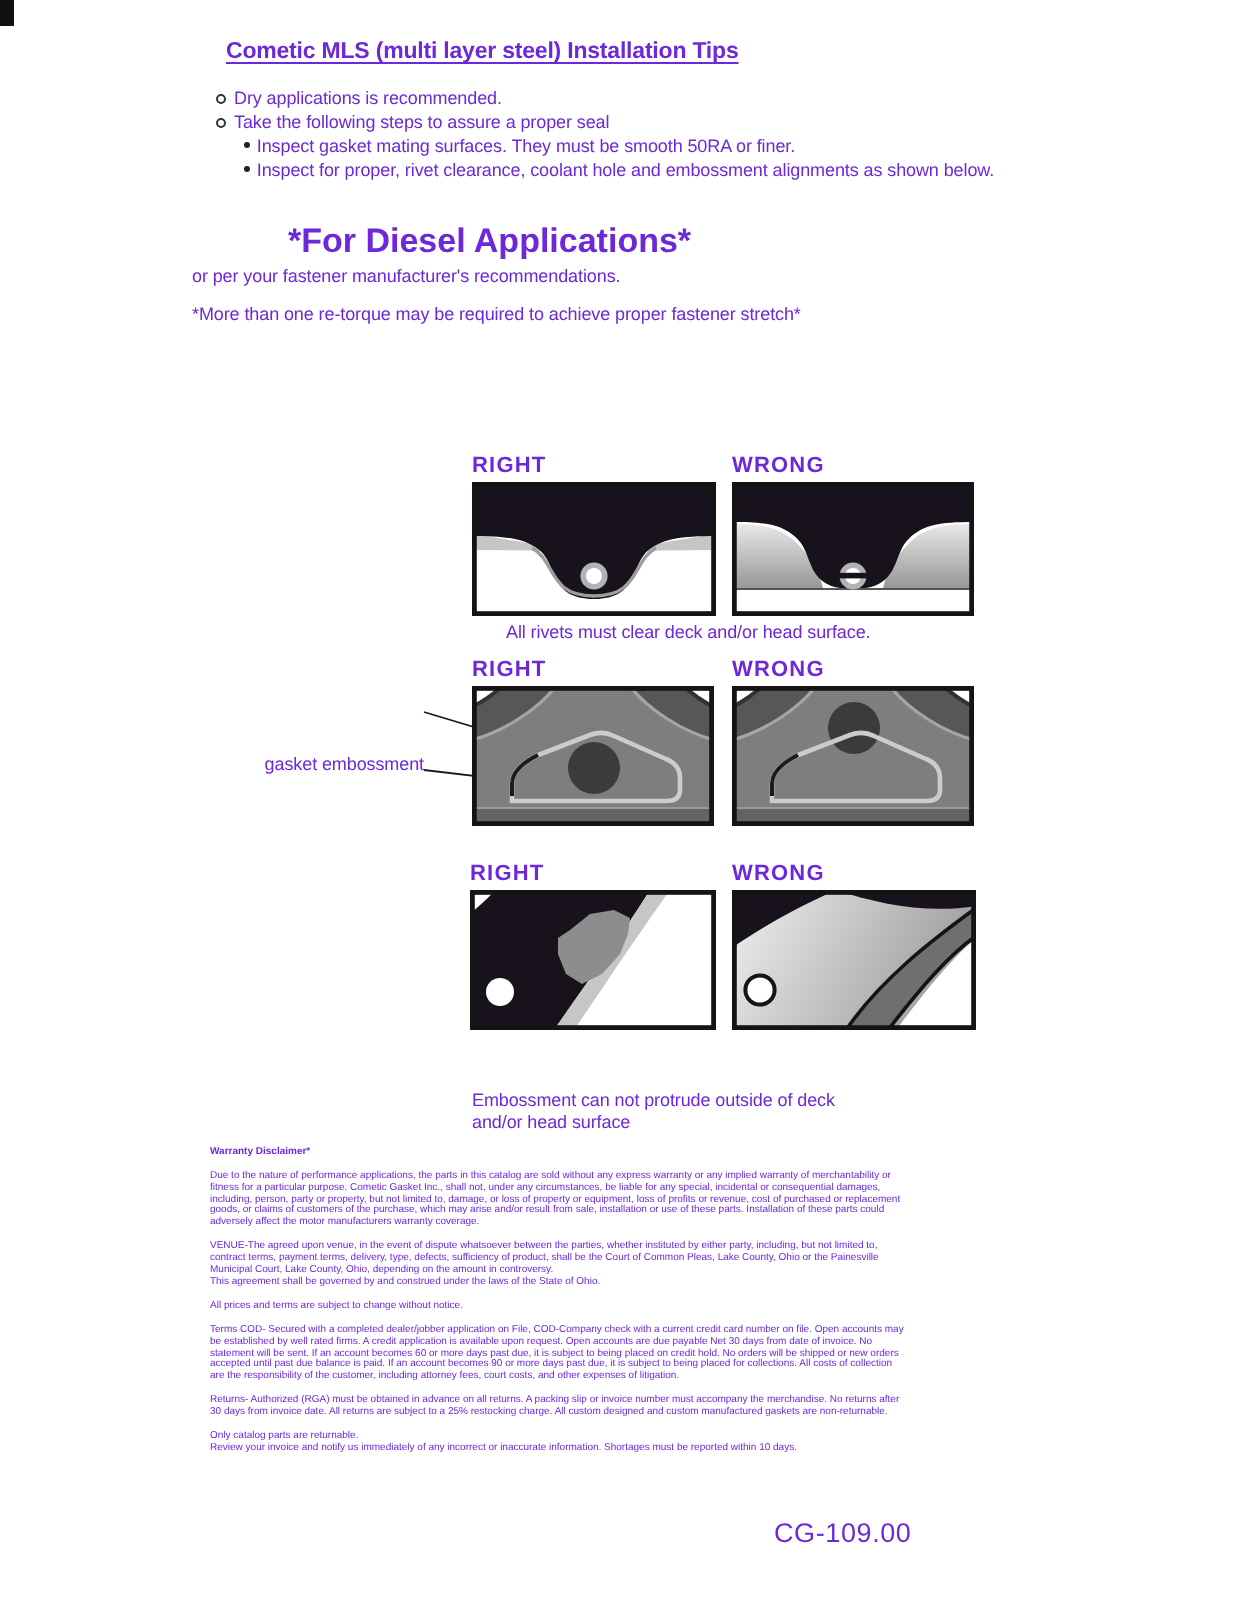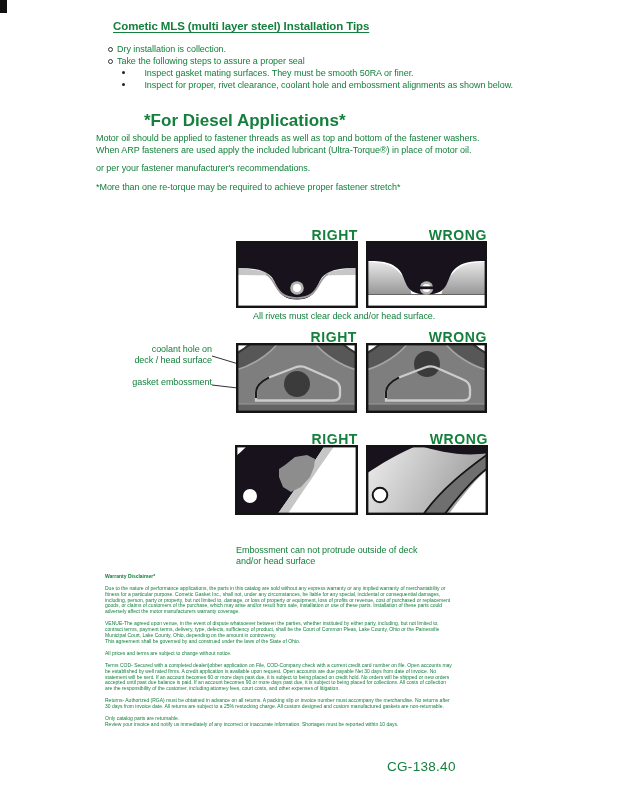--- a/index.html
+++ b/index.html
@@ -1,32 +1,32 @@
 <!DOCTYPE html>
 <html><head>
 <meta charset="utf-8">
 <style>
   html,body{margin:0;padding:0;background:#ffffff;}
   .page{position:relative;width:618px;height:800px;background:#ffffff;overflow:hidden;
-        font-family:"Liberation Sans",sans-serif;color:#15803d;}
+        font-family:"Liberation Sans",sans-serif;color:#6d28d9;}
   .abs{position:absolute;}
   .scan-artifact{left:0;top:0;width:7px;height:13px;background:#111;}
   .title{left:113px;top:20px;font-size:11.5px;font-weight:bold;letter-spacing:-0.1px;
          text-decoration:underline;text-underline-offset:2px;white-space:nowrap;}
   .tips{left:108px;top:43px;}
   .bullet-row{display:flex;align-items:flex-start;height:12px;}
-  .bullet-row.sub{padding-left:14px;gap:16px;}
+  .bullet-row.sub{padding-left:14px;}
   .o-marker{flex:none;width:3px;height:3px;border:1px solid #333;border-radius:50%;margin:3.5px 4px 0 0;}
   .b-marker{flex:none;width:3.4px;height:3.4px;background:#222;border-radius:50%;margin:4px 3px 0 0;}
   .body-line{font-size:9px;line-height:12px;white-space:nowrap;letter-spacing:-0.05px;}
   .diesel{left:96px;top:114px;}
   .diesel-heading{font-size:17px;font-weight:bold;line-height:13px;margin-bottom:6px;white-space:nowrap;margin-left:48px;}
   .para{margin-bottom:7px;font-size:9px;letter-spacing:-0.05px;}
   .para > div{line-height:11.5px;white-space:nowrap;}
-  .diag-label{font-size:14px;font-weight:bold;letter-spacing:0.6px;text-align:right;white-space:nowrap;}
+  .diag-label{font-size:11px;font-weight:bold;letter-spacing:0.6px;text-align:left;white-space:nowrap;}
   .panel{border:0;}
   .panel svg{display:block;width:100%;height:100%;}
   .caption{font-size:9px;letter-spacing:-0.05px;}
   .caption > div{line-height:10.5px;white-space:nowrap;}
   .annot{font-size:9px;text-align:right;letter-spacing:-0.05px;}
   .annot > div{line-height:10.5px;white-space:nowrap;}
   .legal{left:105px;top:574px;width:415px;font-size:5px;letter-spacing:0;}
   .legal-heading{font-weight:bold;line-height:5.8px;margin-bottom:6.3px;}
   .legal .lpara{margin-bottom:6.3px;}
   .legal .lpara > div{line-height:5.8px;white-space:nowrap;}
@@ -37,42 +37,38 @@
 
 <div class="page">
 
   <div class="abs scan-artifact"></div>
 
   <div class="abs title">Cometic MLS (multi layer steel) Installation Tips</div>
 
   <div class="abs tips">
     <div class="bullet-row">
       <span class="o-marker"></span>
-      <span class="body-line">Dry installation is collection.</span>
+      <span class="body-line">Dry applications is recommended.</span>
     </div>
     <div class="bullet-row">
       <span class="o-marker"></span>
       <span class="body-line">Take the following steps to assure a proper seal</span>
     </div>
     <div class="bullet-row sub">
       <span class="b-marker"></span>
       <span class="body-line">Inspect gasket mating surfaces.  They must be smooth 50RA or finer.</span>
     </div>
     <div class="bullet-row sub">
       <span class="b-marker"></span>
       <span class="body-line">Inspect for proper, rivet clearance, coolant hole and embossment alignments as shown below.</span>
     </div>
   </div>
 
   <div class="abs diesel">
     <div class="diesel-heading">*For Diesel Applications*</div>
-    <div class="para">
-        <div>Motor oil should be applied to fastener threads as well as top and bottom of the fastener washers.</div>
-        <div>When ARP fasteners are used apply the included lubricant (Ultra-Torque®) in place of motor oil.</div>
-      </div>
     <div class="para">
         <div>or per your fastener manufacturer's recommendations.</div>
       </div>
     <div class="para">
         <div>*More than one re-torque may be required to achieve proper fastener stretch*</div>
       </div>
   </div>
 
   <div class="abs diag-label" style="left:236px;top:227px;width:122px;">RIGHT</div>
   <div class="abs diag-label" style="left:366px;top:227px;width:121px;">WRONG</div>
@@ -111,24 +107,20 @@
     </svg>
   </div>
 
   <div class="abs caption" style="left:236px;top:311px;margin-left:17px;">
       <div>All rivets must clear deck and/or head surface.</div>
     </div>
 
   <div class="abs diag-label" style="left:236px;top:329px;width:121px;">RIGHT</div>
   <div class="abs diag-label" style="left:366px;top:329px;width:121px;">WRONG</div>
 
-  <div class="abs annot" style="left:96px;top:344px;width:116px;">
-      <div>coolant hole on</div>
-      <div>deck / head surface</div>
-    </div>
   <div class="abs annot" style="left:96px;top:377px;width:116px;">
       <div>gasket embossment</div>
     </div>
 
   <div class="abs" style="left:205px;top:345px;width:100px;height:55px;">
     <svg width="100" height="55" viewBox="0 0 100 55">
       <line x1="7" y1="11" x2="90" y2="36" stroke="#1a1a1a" stroke-width="0.9"></line>
       <line x1="7" y1="40" x2="58" y2="46" stroke="#1a1a1a" stroke-width="0.9"></line>
     </svg>
   </div>
@@ -240,15 +232,15 @@
     <div class="lpara">
         <div>Returns- Authorized (RGA) must be obtained in advance on all returns.  A packing slip or invoice number must accompany the merchandise.  No returns after</div>
         <div>30 days from invoice date.  All returns are subject to a 25% restocking charge.  All custom designed and custom manufactured gaskets are non-returnable.</div>
       </div>
     <div class="lpara">
         <div>Only catalog parts are returnable.</div>
         <div>Review your invoice and notify us immediately of any incorrect or inaccurate information.  Shortages must be reported within 10 days.</div>
       </div>
   </div>
 
-  <div class="abs docnum">CG-138.40</div>
+  <div class="abs docnum">CG-109.00</div>
 
 </div>
 
 </body></html>

